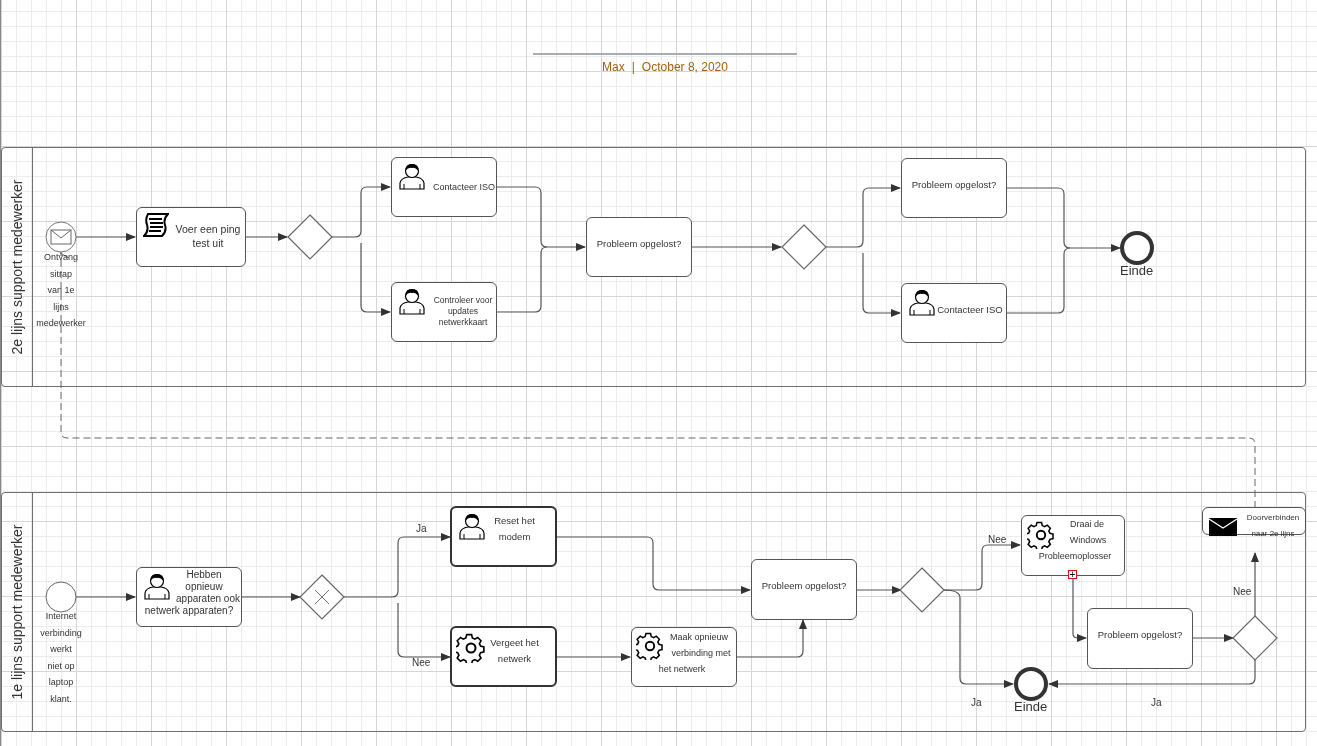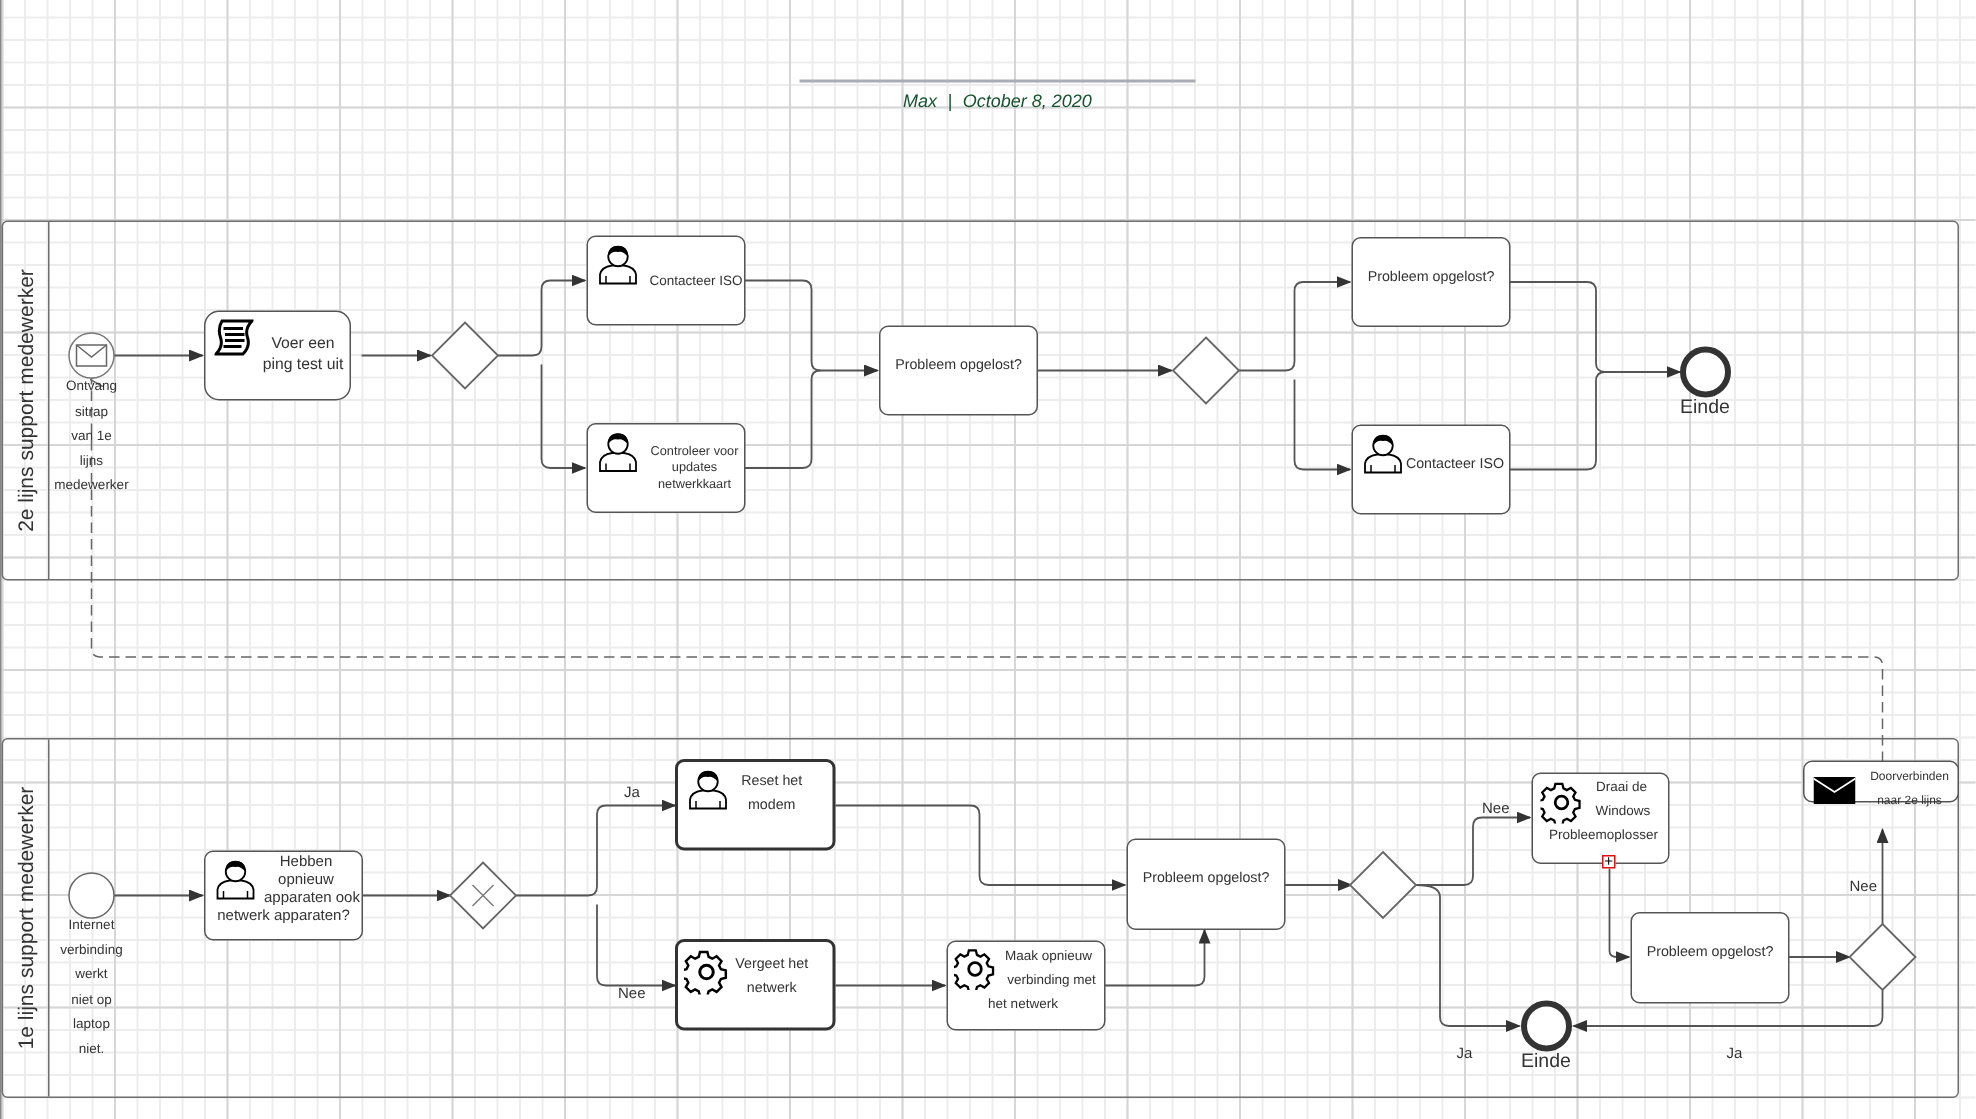--- a/index.html
+++ b/index.html
@@ -12,21 +12,21 @@
       linear-gradient(to bottom, #d6d6d6 1px, transparent 1px),
       linear-gradient(to right, #ececec 1px, transparent 1px),
       linear-gradient(to bottom, #ececec 1px, transparent 1px);
     background-size: 75px 75px, 75px 75px, 15px 15px, 15px 15px;
     background-position: 1px 71px, 1px 71px, 1px 11px, 1px 11px;
   }
   .left-edge { position: absolute; left: 0; top: 0; width: 1px; height: 746px; background: #888; }
   .title-block { position: absolute; left: 533px; top: 52px; width: 264px; text-align: center; }
   .title { font-size: 19px; font-weight: bold; color: #a8acb3; line-height: 24px; }
   .title-rule { height: 2px; background: #a8acb3; margin-top: 1px; }
-  .subtitle { font-size: 12px; color: #14532d; margin-top: 5px; font-style: italic; }
+  .subtitle { font-size: 12px; color: #a16207; margin-top: 5px; }
   .subtitle .sep { margin: 0 7px; }
 
   .lane { position: absolute; border: 1.5px solid #6f6f6f; border-radius: 4px; }
   .lane-header { position: absolute; left: 0; top: 0; bottom: 0; width: 30px; border-right: 1.5px solid #6f6f6f; }
   .lane-label {
     position: absolute; left: 15px; top: 50%;
     transform: translate(-50%, -50%) rotate(-90deg);
     white-space: nowrap; font-size: 14px; color: #333;
   }
 
@@ -140,33 +140,33 @@
   <div>van 1e</div>
   <div>lijns</div>
   <div>medewerker</div>
 </div>
 <div class="event-lbl" style="left:31px;top:608px;width:60px;">
   <div>Internet</div>
   <div>verbinding</div>
   <div>werkt</div>
   <div>niet op</div>
   <div>laptop</div>
-  <div>niet.</div>
+  <div>klant.</div>
 </div>
 <div class="end-lbl" style="left:1120px;top:263px;">Einde</div>
 <div class="end-lbl" style="left:1014px;top:699px;">Einde</div>
 
 <div class="lbl" style="left:416px;top:523px;">Ja</div>
 <div class="lbl" style="left:412px;top:657px;">Nee</div>
 <div class="lbl" style="left:988px;top:534px;">Nee</div>
 <div class="lbl" style="left:971px;top:697px;">Ja</div>
 <div class="lbl" style="left:1233px;top:586px;">Nee</div>
 <div class="lbl" style="left:1151px;top:697px;">Ja</div>
 
-<div class="task" style="left:136px;top:207px;width:98px;height:60px;border-radius:10px;">
+<div class="task" style="left:136px;top:207px;width:110px;height:60px;">
   <svg class="icon" width="26" height="26" viewBox="0 0 26 26">
     <path d="M5,2 H25 Q20,7 22,13 Q24,19 19,24 H1 Q6,19 4,13 Q2,7 5,2 z" fill="#fff" stroke="#000" stroke-width="2"></path>
     <line x1="6" y1="7" x2="19" y2="7" stroke="#000" stroke-width="2"></line>
     <line x1="7" y1="11" x2="20" y2="11" stroke="#000" stroke-width="2"></line>
     <line x1="7" y1="15" x2="20" y2="15" stroke="#000" stroke-width="2"></line>
     <line x1="6" y1="19" x2="18" y2="19" stroke="#000" stroke-width="2"></line>
   </svg>
   <div class="txt" style="margin:14px 0 0 34px;font-size:10.5px;">Voer een ping test uit</div>
 </div>
 
@@ -261,21 +261,21 @@
     <div style="padding-left:30px;">Maak opnieuw</div>
     <div style="padding-left:34px;">verbinding met</div>
     <div style="padding-right:4px;">het netwerk</div>
   </div>
 </div>
 
 <div class="task" style="left:751px;top:559px;width:106px;height:61px;">
   <div class="txt" style="margin-top:19px;font-size:9.5px;">Probleem opgelost?</div>
 </div>
 
-<div class="task" style="left:1021px;top:515px;width:92px;height:61px;">
+<div class="task" style="left:1021px;top:515px;width:104px;height:61px;">
   <svg class="icon" width="28" height="28" viewBox="0 0 30 30" style="left:5px;top:5px;">
     <path d="M12,1 h6 l1,4 l3,1.5 l3.5,-2 l4,4 l-2,3.5 l1.5,3 l4,1 v6 l-4,1 l-1.5,3 l2,3.5 l-4,4 l-3.5,-2 l-3,1.5 l-1,4 h-6 l-1,-4 l-3,-1.5 l-3.5,2 l-4,-4 l2,-3.5 l-1.5,-3 l-4,-1 v-6 l4,-1 l1.5,-3 l-2,-3.5 l4,-4 l3.5,2 l3,-1.5 z" transform="scale(0.82) translate(1,1)" fill="#fff" stroke="#000" stroke-width="2"></path>
     <circle cx="15" cy="15" r="4.5" fill="#fff" stroke="#000" stroke-width="2"></circle>
   </svg>
   <div class="txt" style="margin:0 0 0 0;font-size:9px;line-height:16px;width:100%;">
     <div style="padding-left:28px;">Draai de</div>
     <div style="padding-left:30px;">Windows</div>
     <div style="padding-left:4px;">Probleemoplosser</div>
   </div>
 </div>

